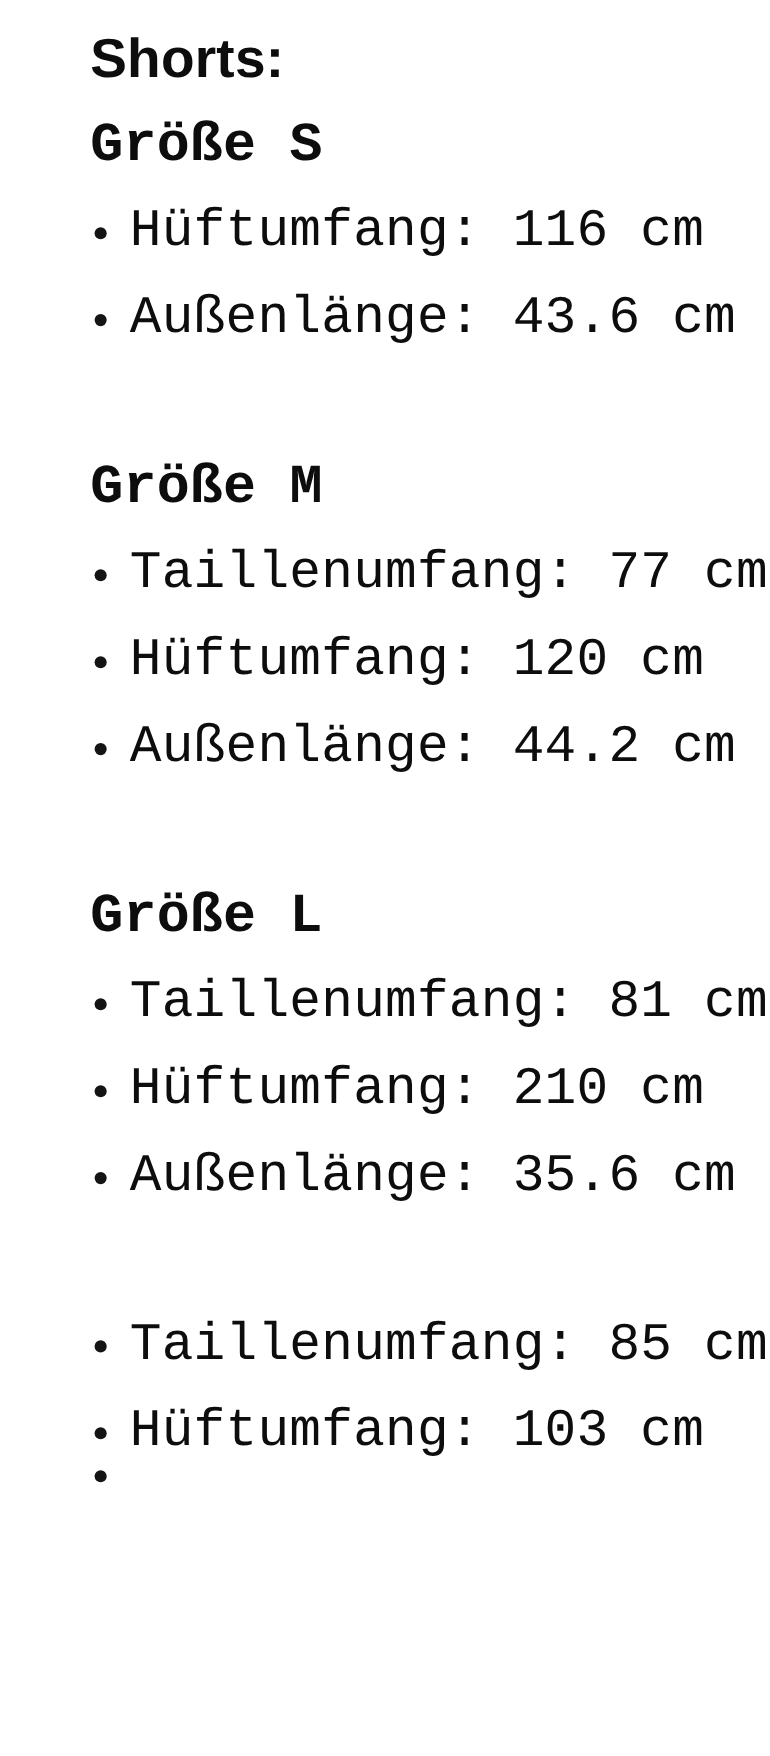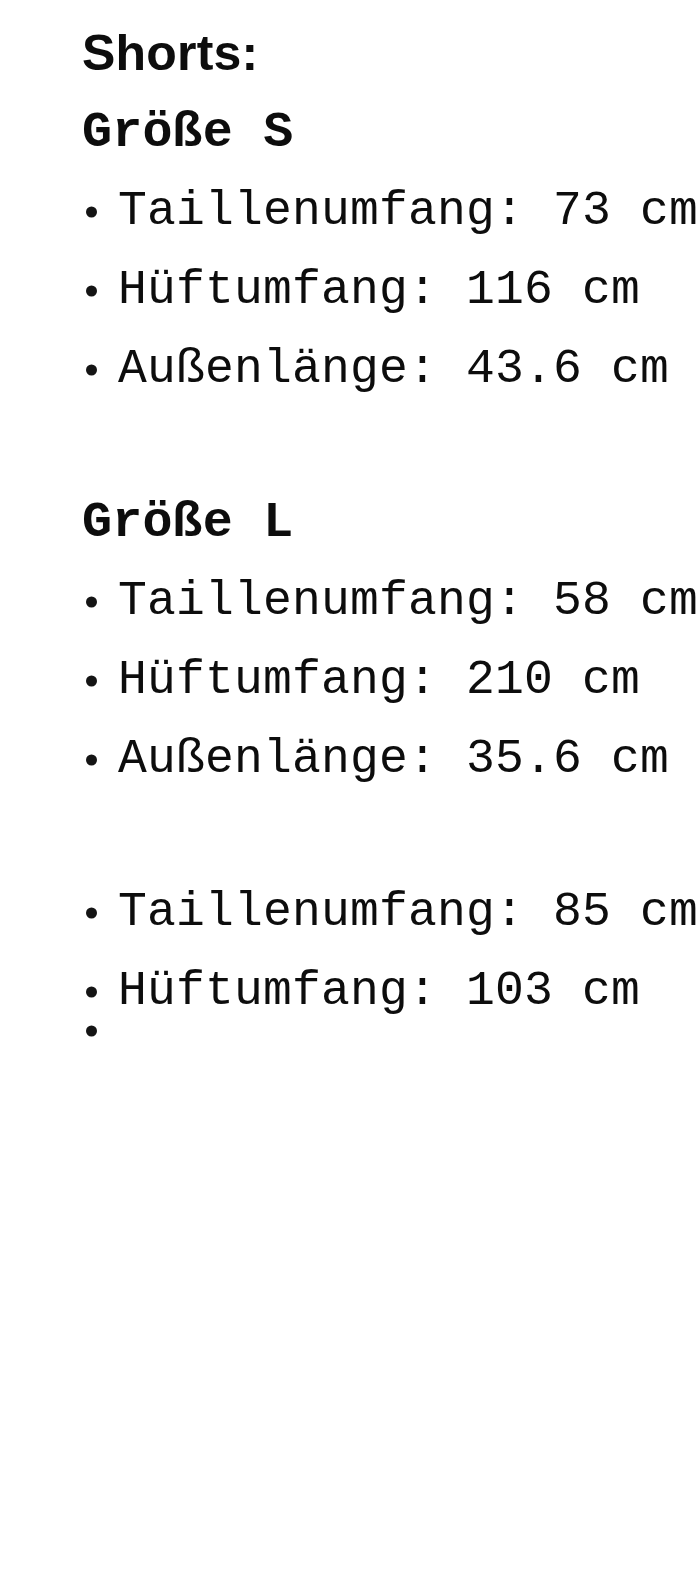--- a/index.html
+++ b/index.html
@@ -67,31 +67,38 @@
 </head>
 <body>
 
 <div class="content">
 
   <h1 class="page-title">Shorts:</h1>
 
   <section class="size-section">
     <h2 class="size-heading">Größe S</h2>
     <ul class="measurements">
-      <li><span class="dot"></span><span>Taillenumfang: 73 cm</span></li>
       <li><span class="dot"></span><span>Hüftumfang: 116 cm</span></li>
       <li><span class="dot"></span><span>Außenlänge: 43.6 cm</span></li>
     </ul>
   </section>
 
+  <section class="size-section">
+    <h2 class="size-heading">Größe M</h2>
+    <ul class="measurements">
+      <li><span class="dot"></span><span>Taillenumfang: 77 cm</span></li>
+      <li><span class="dot"></span><span>Hüftumfang: 120 cm</span></li>
+      <li><span class="dot"></span><span>Außenlänge: 44.2 cm</span></li>
+    </ul>
+  </section>
 
   <section class="size-section">
     <h2 class="size-heading">Größe L</h2>
     <ul class="measurements">
-      <li><span class="dot"></span><span>Taillenumfang: 58 cm</span></li>
+      <li><span class="dot"></span><span>Taillenumfang: 81 cm</span></li>
       <li><span class="dot"></span><span>Hüftumfang: 210 cm</span></li>
       <li><span class="dot"></span><span>Außenlänge: 35.6 cm</span></li>
     </ul>
   </section>
 
   <section class="size-section">
     <ul class="measurements">
       <li><span class="dot"></span><span>Taillenumfang: 85 cm</span></li>
       <li><span class="dot"></span><span>Hüftumfang: 103 cm</span></li>
       <li><span class="dot"></span></li>

